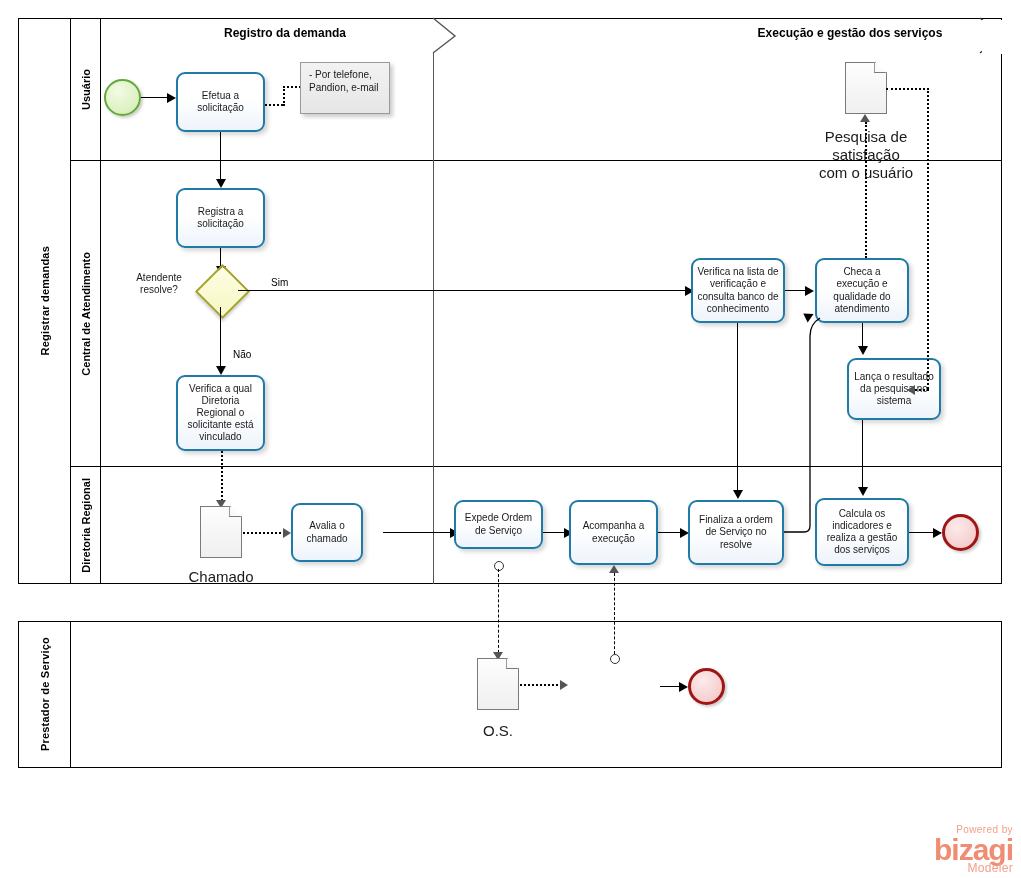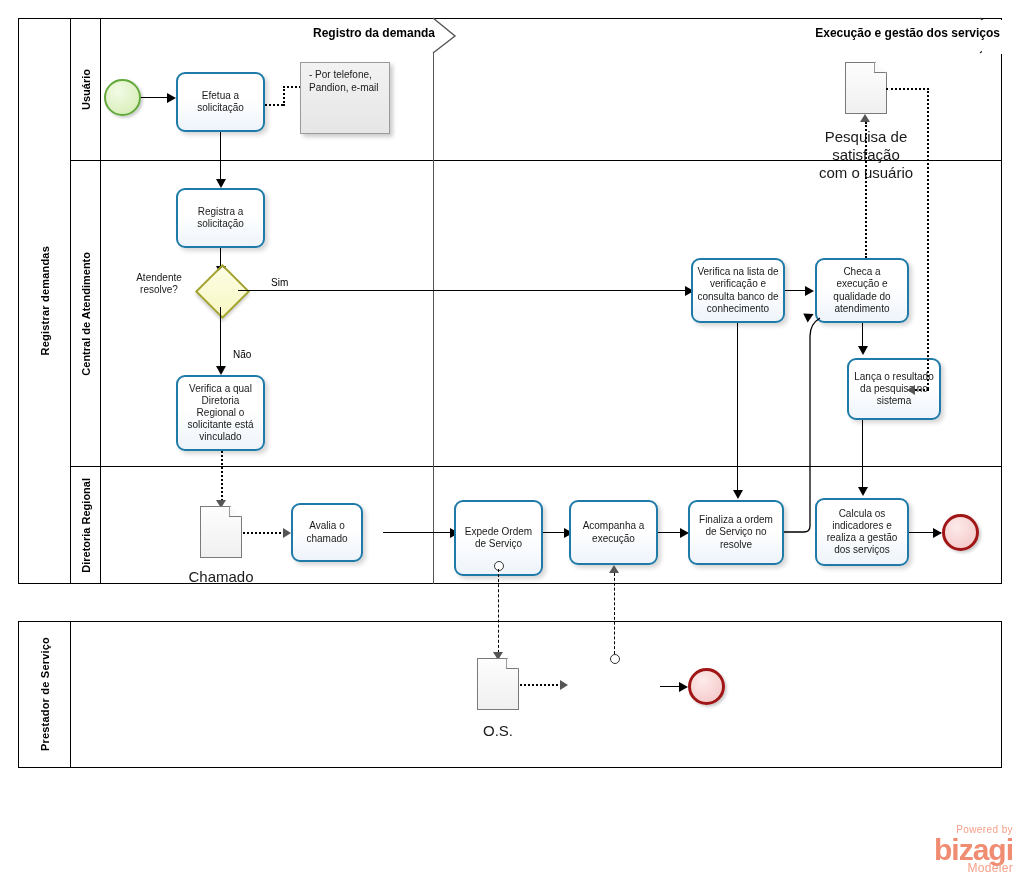--- a/index.html
+++ b/index.html
@@ -14,21 +14,21 @@
   .pool-hdr span{writing-mode:vertical-rl;transform:rotate(180deg);font-weight:bold;font-size:11px;color:#000;
                  letter-spacing:.2px;white-space:nowrap;}
   .lane{position:absolute;left:52px;box-sizing:border-box;border-bottom:1px solid #000;}
   .lane.last{border-bottom:none;}
   .lane-hdr{position:absolute;left:0;top:0;width:30px;height:100%;border-right:1px solid #000;box-sizing:border-box;
             display:flex;align-items:center;justify-content:center;}
   .lane-hdr span{writing-mode:vertical-rl;transform:rotate(180deg);font-weight:bold;font-size:11px;color:#000;
                  white-space:nowrap;}
 
   
-  .phase-title{position:absolute;font-weight:bold;font-size:12px;color:#000;text-align:right;white-space:nowrap;}
+  .phase-title{position:absolute;font-weight:bold;font-size:12px;color:#000;text-align:center;white-space:nowrap;}
 
   
   .task{position:absolute;box-sizing:border-box;border:2px solid #1F7AA8;border-radius:9px;
         background:linear-gradient(180deg,#ffffff 0%,#ffffff 45%,#eef4fb 100%);
         box-shadow:3px 3px 4px rgba(0,0,0,.16);
         display:flex;align-items:center;justify-content:center;text-align:center;
         font-size:10px;color:#1a1a1a;line-height:1.22;padding:2px 4px;}
 
   .ev{position:absolute;border-radius:50%;box-sizing:border-box;box-shadow:2px 2px 3px rgba(0,0,0,.2);}
   .ev-start{border:2px solid #62A83B;background:radial-gradient(circle at 38% 32%,#f2fbe6 0%,#dcf0bf 70%,#cfe8a8 100%);}
@@ -135,21 +135,21 @@
 
   <div class="ln h" style="left:141px;top:97px;width:30px;"></div>
   <div class="arw right" style="left:167px;top:93px;"></div>
 
   <div class="task" style="left:176px;top:72px;width:89px;height:60px;">Efetua a solicitação</div>
 
   <div class="dot-h" style="left:265px;top:104px;width:18px;"></div>
   <div class="dot-v" style="left:283px;top:86px;height:20px;"></div>
   <div class="dot-h" style="left:283px;top:86px;width:18px;"></div>
 
-  <div class="anno" style="left:300px;top:62px;width:90px;height:72px;">- Por telefone, Pandion, e-mail</div>
+  <div class="anno" style="left:300px;top:62px;width:90px;height:52px;">- Por telefone, Pandion, e-mail</div>
 
   <div class="ln v" style="left:220px;top:132px;width:1px;height:50px;"></div>
   <div class="arw down" style="left:216px;top:179px;"></div>
 
   <div class="task" style="left:176px;top:188px;width:89px;height:60px;">Registra a solicitação</div>
 
   <div class="ln v" style="left:220px;top:248px;width:1px;height:24px;"></div>
   <div class="arw down" style="left:216px;top:266px;"></div>
 
   <div class="gw" style="left:203px;top:272px;width:35px;height:35px;">
@@ -203,21 +203,21 @@
   <div class="doc-label" style="left:180px;top:568px;width:82px;">Chamado</div>
 
   <div class="dot-h" style="left:243px;top:532px;width:42px;"></div>
   <div class="oarw right" style="left:283px;top:528px;"></div>
 
   <div class="task" style="left:291px;top:503px;width:72px;height:59px;">Avalia o chamado</div>
 
   <div class="ln h" style="left:383px;top:532px;width:71px;"></div>
   <div class="arw right" style="left:450px;top:528px;"></div>
 
-  <div class="task" style="left:454px;top:500px;width:89px;height:76px;">Expede Ordem de Serviço</div>
+  <div class="task" style="left:454px;top:500px;width:89px;height:49px;">Expede Ordem de Serviço</div>
   <div class="minicirc" style="left:494px;top:561px;"></div>
 
   <div class="ln h" style="left:543px;top:532px;width:26px;"></div>
   <div class="arw right" style="left:564px;top:528px;"></div>
 
   <div class="task" style="left:569px;top:500px;width:89px;height:65px;">Acompanha a execução</div>
 
   <div class="ln h" style="left:658px;top:532px;width:27px;"></div>
   <div class="arw right" style="left:680px;top:528px;"></div>
 

